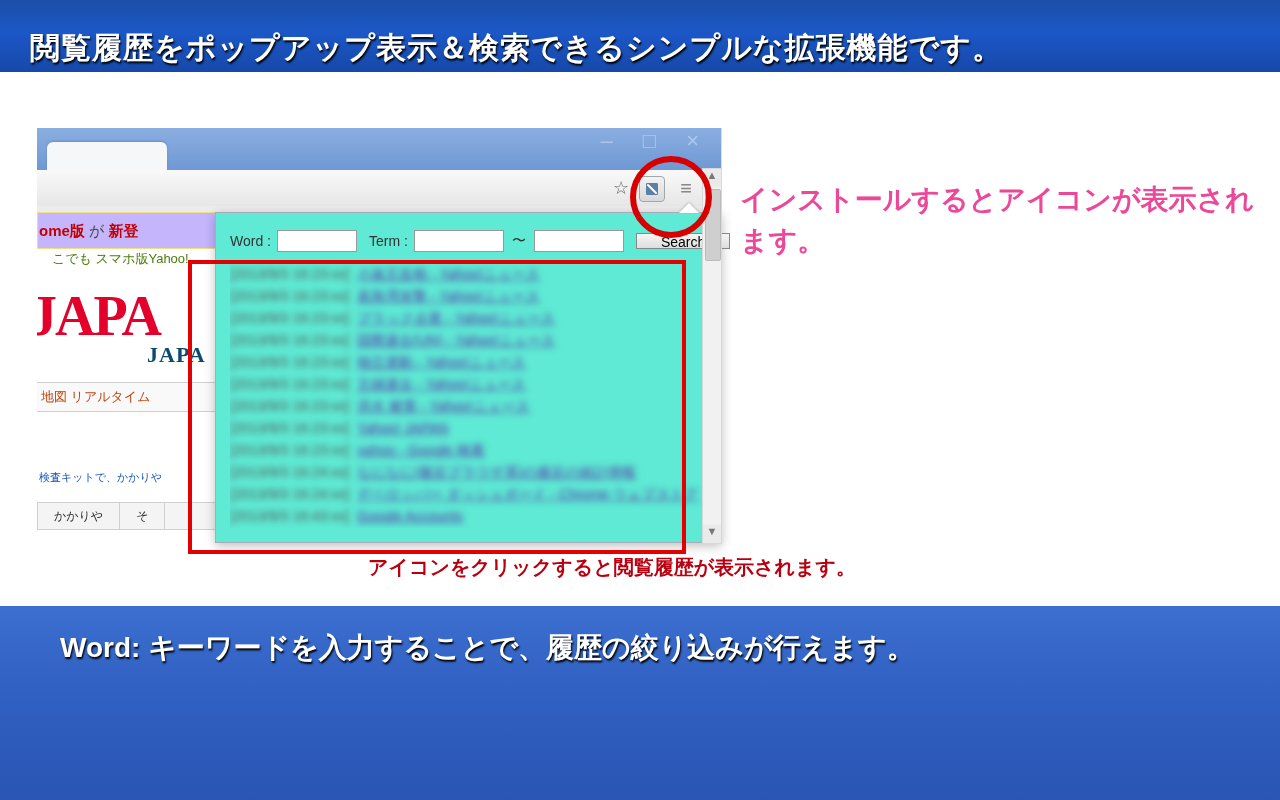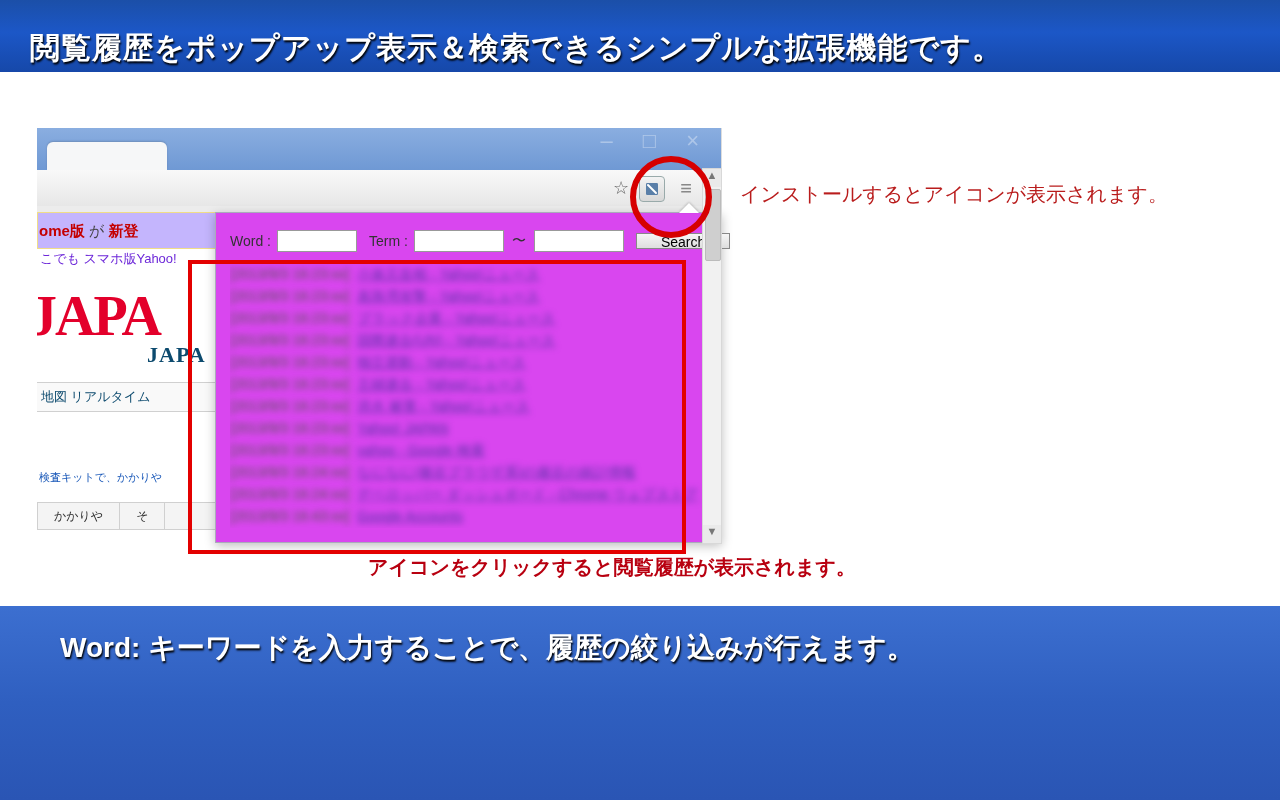--- a/index.html
+++ b/index.html
@@ -67,53 +67,53 @@
     position:absolute; left:0; top:84px; width:178px; height:331px; overflow:hidden; background:#fff;
   }
   .pagebg .promo {
     position:absolute; left:0; top:0; width:180px; height:35px;
     background:#c4b5fd; border:1px solid #f0dd88;
     color:#c40000; font-size:15px; font-weight:bold; line-height:35px; padding-left:1px;
     overflow:hidden; white-space:nowrap;
   }
   .pagebg .promo b { color:#c40000; }
   .pagebg .subpromo {
-    position:absolute; left:0; top:38px; font-size:13px; color:#6d28d9;
+    position:absolute; left:12px; top:38px; font-size:13px; color:#4d7c0f;
     white-space:nowrap; padding-left:3px;
   }
   .pagebg .logo {
     position:absolute; left:-8px; top:72px; font-family:"Times New Roman",serif;
     font-size:56px; font-weight:bold; color:#e3002b; letter-spacing:-2px;
     white-space:nowrap;
   }
   .pagebg .logo-sub {
     position:absolute; left:110px; top:130px; font-family:"Times New Roman",serif;
     font-size:22px; font-weight:bold; color:#0c4a6e; letter-spacing:1px;
   }
   .pagebg .tabs {
     position:absolute; left:0; top:170px; width:180px; height:28px;
     border-top:1px solid #d0d0d0; border-bottom:1px solid #d0d0d0;
     background:#f9f9f9; font-size:13px; line-height:28px; padding-left:4px;
-    white-space:nowrap; color:#0c4a6e;
+    white-space:nowrap; color:#c2410c;
   }
   .pagebg .midtxt {
     position:absolute; left:0; top:258px; font-size:11px; color:#1857b8;
     white-space:nowrap; padding-left:2px;
   }
   .pagebg .bottab {
     position:absolute; left:0; top:290px; width:180px; height:26px;
     border:1px solid #d0d0d0; background:#f4f4f4;
     font-size:12px; line-height:26px; white-space:nowrap; color:#333;
   }
   .pagebg .bottab span { display:inline-block; padding:0 16px; border-right:1px solid #d0d0d0; }
 
   
   .popup {
     position:absolute; left:178px; top:84px; width:505px; height:329px;
-    background:#d946ef; border:1px solid #aab; box-shadow:0 3px 10px rgba(0,0,0,.25);
+    background:#5eead4; border:1px solid #aab; box-shadow:0 3px 10px rgba(0,0,0,.25);
   }
   .popup .popup-pointer {
     position:absolute; right:22px; top:-10px; width:0; height:0;
     border-left:10px solid transparent; border-right:10px solid transparent;
     border-bottom:10px solid #fff;
     filter:drop-shadow(0 -1px 1px rgba(0,0,0,.2));
   }
   .popup .formrow {
     position:absolute; left:14px; top:14px; right:14px; height:28px;
     font-size:14px; color:#333; display:flex; align-items:center; gap:6px;
@@ -156,21 +156,21 @@
     background:#f1f1f1; border:1px solid #d8d8d8;
   }
   .rscroll .arrow { position:absolute; left:0; width:18px; height:18px; text-align:center; font-size:11px; color:#777; background:#eaeaea; }
   .rscroll .arrow.up { top:0; }
   .rscroll .arrow.dn { bottom:0; }
   .rscroll .thumb { position:absolute; left:2px; top:20px; width:14px; height:70px; background:#cfcfcf; border:1px solid #bbb; border-radius:2px; }
 
   
   .anno-right {
     position:absolute; left:740px; top:180px; width:520px;
-    color:#b91c1c; font-size:20px; font-weight:normal; line-height:1.45;
+    color:#ec4899; font-size:28px; font-weight:bold; line-height:1.45;
   }
   .anno-bottom {
     position:absolute; left:368px; top:554px; width:900px;
     color:#b80010; font-size:20px; font-weight:bold;
   }
 
   
   .bottom-banner {
     position:absolute; left:0; top:606px; width:1280px; height:194px;
     background:linear-gradient(#3c6fd0,#2f5fc0 50%,#2a55b4);

